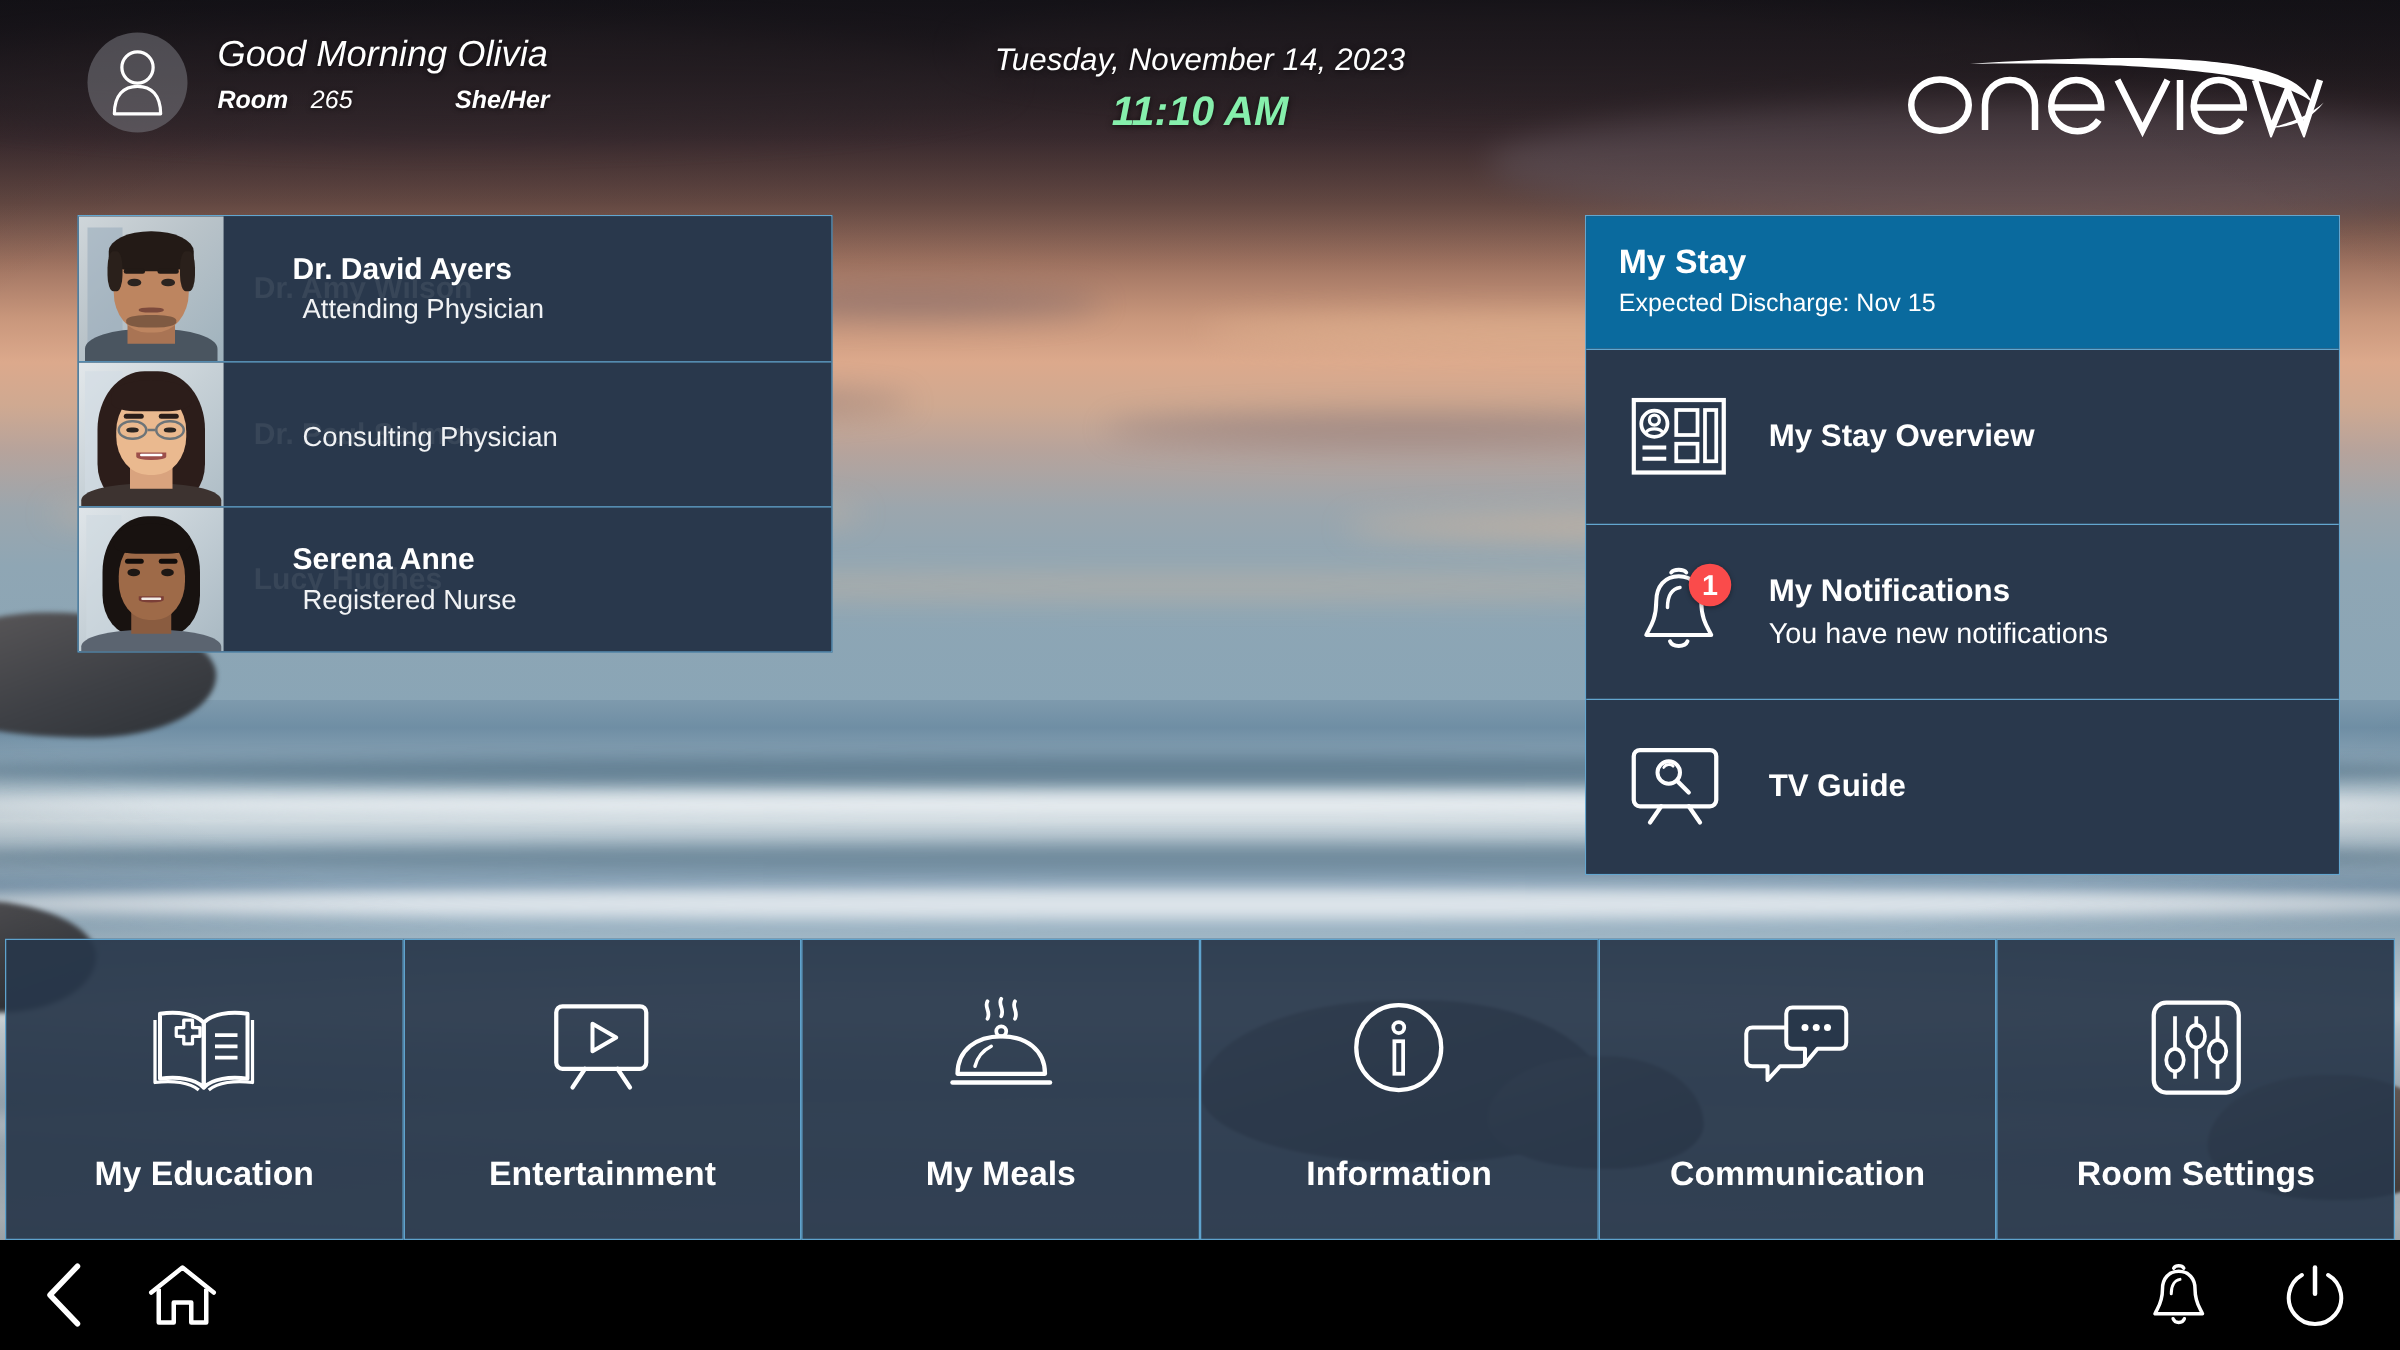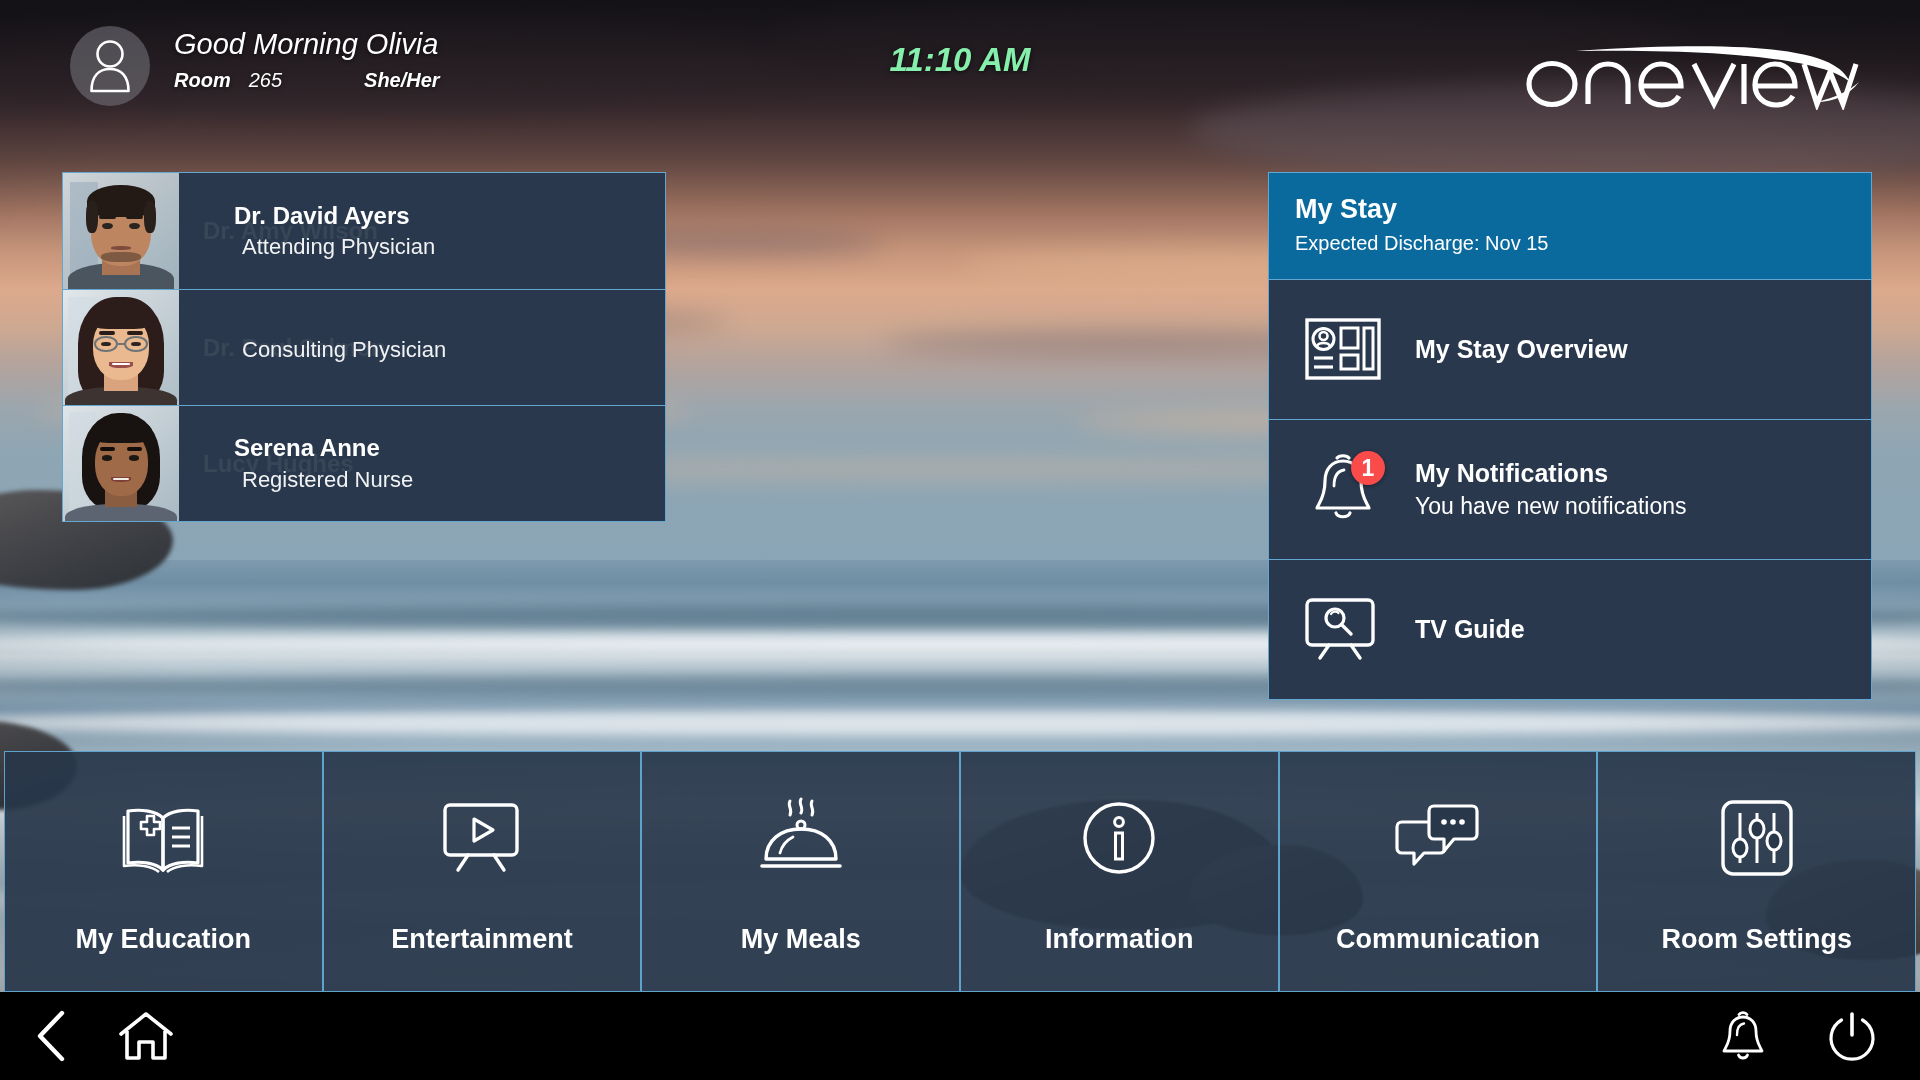--- a/index.html
+++ b/index.html
@@ -250,20 +250,21 @@
         <div class="greet">Good Morning Olivia</div>
         <div class="meta">
           <span class="room-label">Room</span>
           <span class="room-num">265</span>
           <span class="pronouns">She/Her</span>
         </div>
       </div>
     </div>
 
     <div class="datetime">
+      <div class="date-line">Tuesday, November 14, 2023</div>
       <div class="time-line">11:10 AM</div>
     </div>
 
     <div class="logo">
       <svg viewBox="0 0 350 80" width="350" height="80">
         <path d="M58 21 C300 5 322 34 332 52 C318 40 268 18 58 21 Z" fill="#fff"></path>
         <path d="M298 72 C318 68 332 60 341 52 C330 66 316 72 298 72 Z" fill="#fff"></path>
         <g fill="none" stroke="#fff" stroke-width="5.2">
           <ellipse cx="34" cy="54" rx="23" ry="20.5"></ellipse>
           <path d="M70 74 V54 C70 42 79 34 90 34 C101 34 110 42 110 54 V74"></path>

